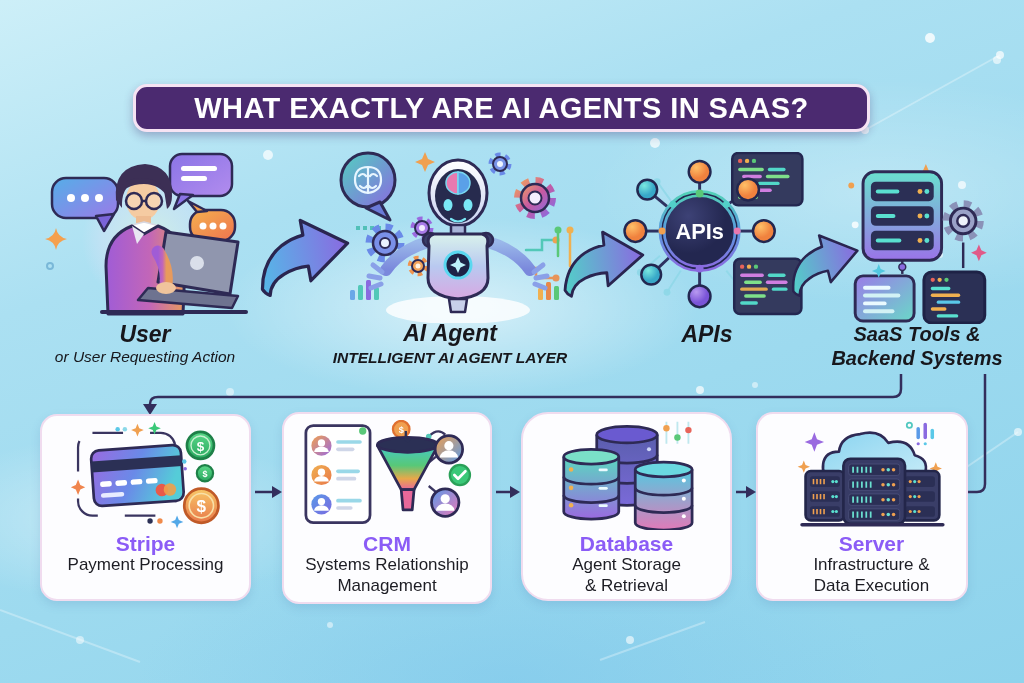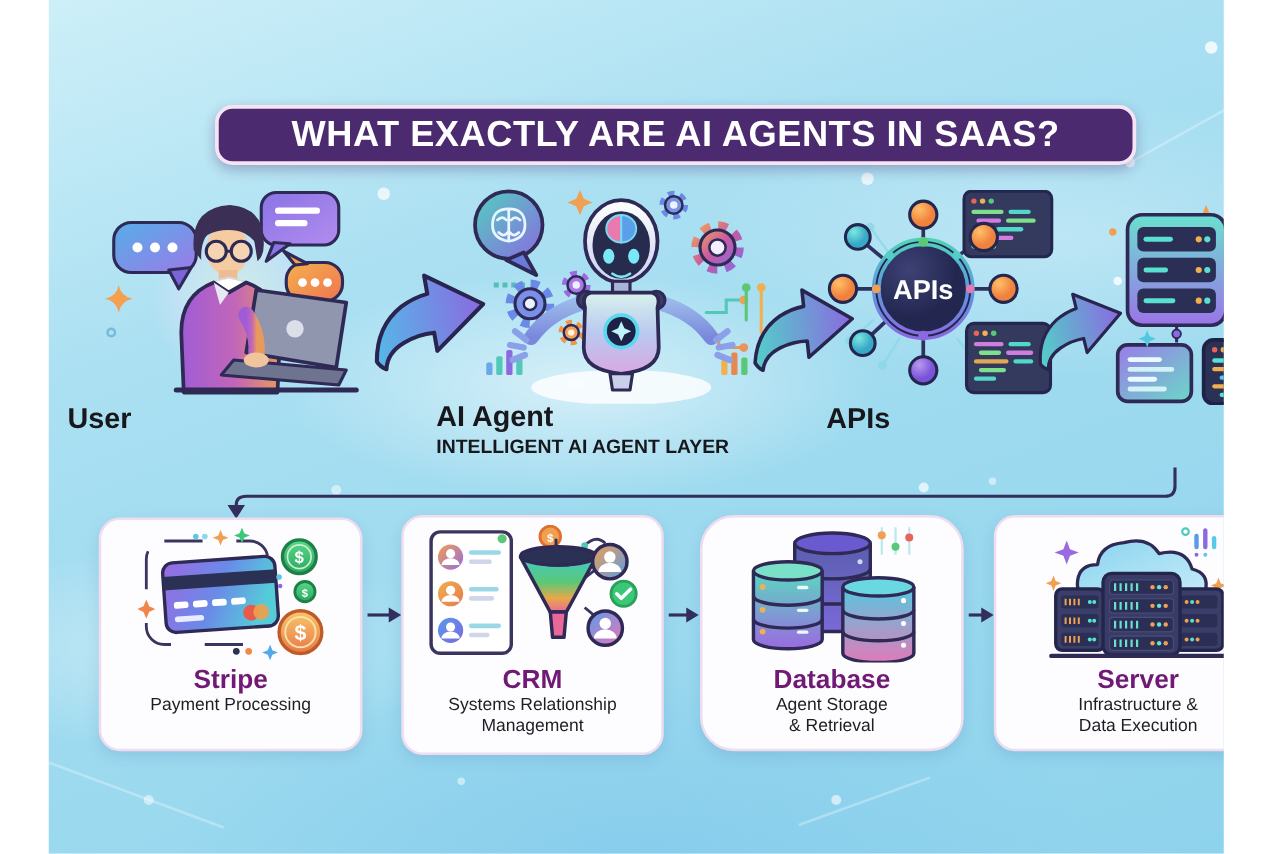--- a/index.html
+++ b/index.html
@@ -1,42 +1,42 @@
 <!DOCTYPE html>
 <html><head>
 <meta charset="utf-8">
 <style>
   html,body{margin:0;padding:0;}
   body{font-family:"Liberation Sans","DejaVu Sans",sans-serif;}
-  .stage{position:relative;width:940px;height:683px;overflow:hidden;
+  .stage{position:relative;width:1024px;height:683px;overflow:hidden;
     background:
       radial-gradient(ellipse 340px 130px at 45% 45%, rgba(255,255,255,.55), transparent 70%),
       radial-gradient(ellipse 300px 120px at 12% 76%, rgba(255,255,255,.40), transparent 70%),
       radial-gradient(ellipse 420px 160px at 86% 28%, rgba(255,255,255,.28), transparent 70%),
       radial-gradient(ellipse 500px 200px at 50% 100%, rgba(120,195,235,.45), transparent 75%),
-      linear-gradient(160deg,#cdeff8 0%,#abe0f2 30%,#9ddaef 60%,#8ed3ec 100%); margin-left: 39px;}
+      linear-gradient(160deg,#cdeff8 0%,#abe0f2 30%,#9ddaef 60%,#8ed3ec 100%);}
   .bg-decor{position:absolute;left:0;top:0;}
   .title-bar{position:absolute;left:133px;top:84px;width:737px;height:48px;box-sizing:border-box;
     background:#4b2a70;border:3px solid #f6e3f3;border-radius:14px;
     display:flex;align-items:center;justify-content:center;
     box-shadow:0 4px 10px rgba(60,30,100,.30);}
   .title-bar span{color:#fff;font-size:29px;font-weight:800;letter-spacing:.4px;white-space:nowrap;}
   .icon-box{position:absolute;}
-  .step-label{position:absolute;text-align:left;color:#17171c;}
+  .step-label{position:absolute;text-align:center;color:#17171c;font-style:italic;}
   .step-label .h{font-size:23px;font-weight:800;line-height:1.15;}
   .step-label .s1{font-size:15.5px;font-weight:700;line-height:1.2;margin-top:3px;}
   .step-label .s2{font-size:15.5px;font-weight:500;line-height:1.2;margin-top:1px;}
   .step-label .h2line{font-size:20px;font-weight:800;line-height:1.2;}
   .step-label div:empty{display:none;}
   .swoosh{position:absolute;}
   .card{position:absolute;background:#fdfdff;border:2px solid #f0dcef;border-radius:17px;
     box-shadow:0 4px 10px rgba(80,120,170,.18);box-sizing:border-box;
     display:flex;flex-direction:column;align-items:center;padding-top:6px;}
-  .card .h{font-size:21px;font-weight:800;color:#701a75;line-height:1.1;margin-top:2px;}
-  .card .s{font-size:14px;font-weight:500;color:#1d1d24;line-height:1.22;}
+  .card .h{font-size:21px;font-weight:800;color:#8b5cf6;line-height:1.1;margin-top:2px;}
+  .card .s{font-size:17px;font-weight:500;color:#1d1d24;line-height:1.22;}
   .card .s:empty{display:none;}
   .connectors{position:absolute;left:0;top:0;pointer-events:none;}
 </style>
 </head>
 <body>
 
 <div class="stage">
 
   <svg class="bg-decor" width="1024" height="683">
     <g stroke="#ffffff" stroke-opacity="0.30" stroke-width="2" fill="none">
@@ -450,28 +450,33 @@
             <stop offset="0" stop-color="#52d0c8"></stop>
             <stop offset="1" stop-color="#8a6ae0"></stop>
           </linearGradient>
         </defs>
       <path d="M5,78 Q10,48 34,35 Q46,29 58,28 L58,12 L104,45 L58,78 L58,62 Q44,61 31,66 Q15,72 12,86 Q7,83 5,78 Z" fill="url(#sw3)" stroke="#2a2550" stroke-width="3.5" stroke-linejoin="round"></path>
     </svg>
   </div>
 
   <div class="step-label" style="left:15px;top:321px;width:260px;">
     <div class="h">User</div>
+    <div class="s2">or User Requesting Action</div>
   </div>
   <div class="step-label" style="left:310px;top:320px;width:280px;">
     <div class="h">AI Agent</div>
     <div class="s1">INTELLIGENT AI AGENT LAYER</div>
   </div>
   <div class="step-label" style="left:622px;top:321px;width:170px;">
     <div class="h">APIs</div>
 
+  </div>
+  <div class="step-label" style="left:826px;top:322px;width:182px;">
+    <div class="h2line">SaaS Tools &amp;</div>
+    <div class="h2line">Backend Systems</div>
   </div>
 
   <svg class="connectors" width="1024" height="683">
     <g fill="none" stroke="#332e5c" stroke-width="2.5">
       <path d="M901,374 L901,389 Q901,397 893,397 L158,397 Q150,397 150,404 L150,406"></path>
       <path d="M985,374 L985,484 Q985,492 977,492 L966,492"></path>
       <path d="M255,492 L274,492"></path>
       <path d="M496,492 L512,492"></path>
       <path d="M736,492 L748,492"></path>
     </g>

